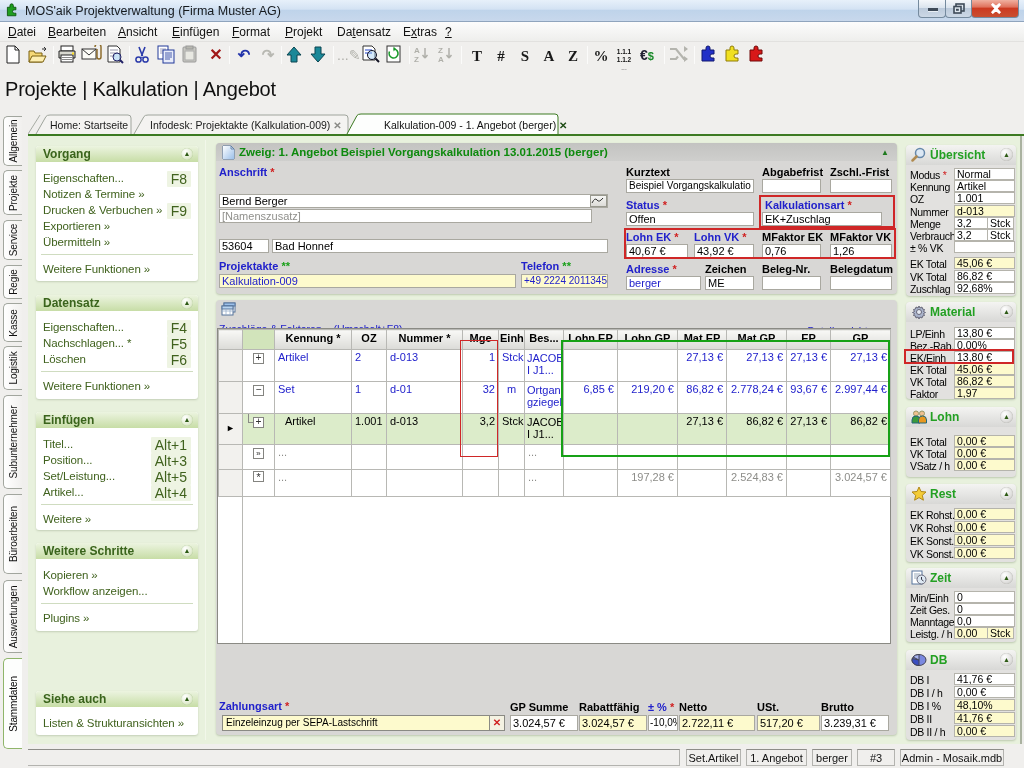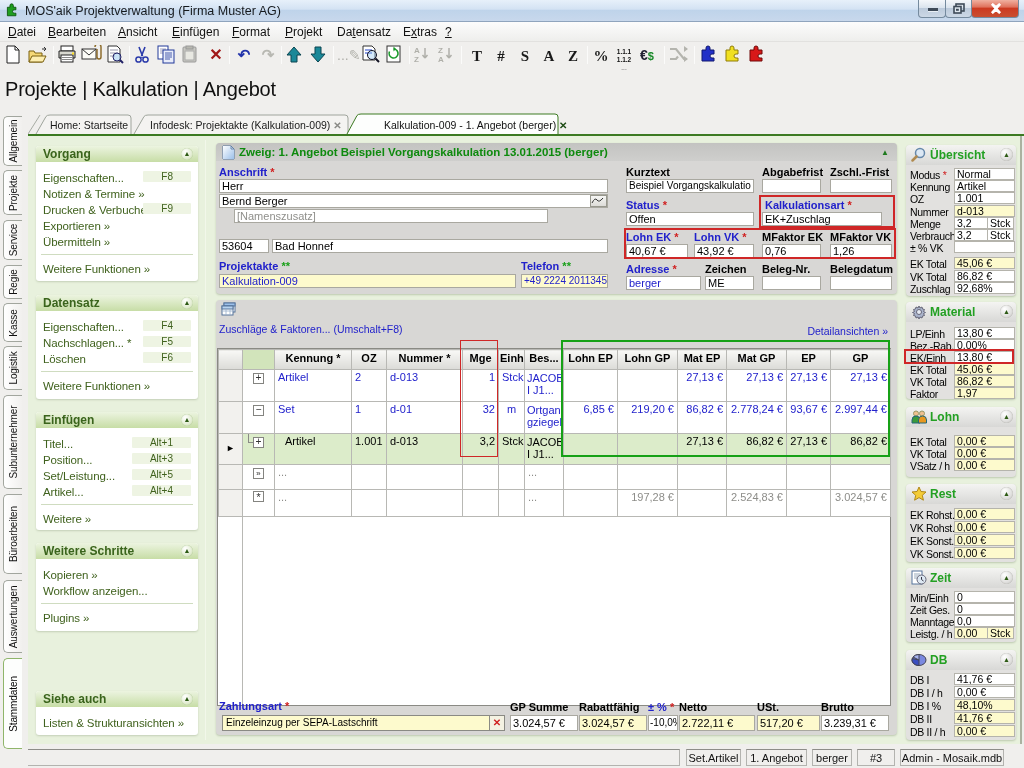--- a/index.html
+++ b/index.html
@@ -29,21 +29,21 @@
 #vstrip{left:0;top:113px;width:28px;height:655px;background:#f0efed;z-index:3}
 #vdiv{left:27px;top:136px;width:1px;height:608px;background:#a9ada7;border-right:1px solid #fdfdfc}
 .vtab{position:absolute;left:3px;width:19px;background:linear-gradient(90deg,#ffffff,#f1f0ee);border:1px solid #a2a69e;border-right:none;border-radius:5px 0 0 5px;font-size:10px;color:#111}
 .vtab i{position:absolute;left:50%;top:50%;transform:translate(-50%,-50%) rotate(-90deg);font-style:normal;white-space:nowrap;letter-spacing:-0.1px}
 .vact{border-color:#8fb56a;background:#fdfefd;color:#000}
 
 .lcard{position:absolute;left:7px;width:162px;background:#fff;border-radius:3px;box-shadow:0 1px 2px rgba(90,110,70,.25)}
 .lhead{position:absolute;left:0;top:0;width:162px;height:16px;background:linear-gradient(#ecf4e0,#c7dda6);border-radius:3px 3px 0 0;font-size:12px;font-weight:bold;color:#3a641c;padding:1px 0 0 7px}
 .lbtn{position:absolute;right:5px;top:2px;width:12px;height:12px;border-radius:50%;background:radial-gradient(circle at 35% 30%,#ffffff,#cfe0b4);box-shadow:inset 0 0 1px #9ab87a;font-size:7px;color:#2d5a14;text-align:center;line-height:12px}
 .li{position:absolute;left:7px;font-size:11.5px;letter-spacing:-0.1px;color:#40621e;white-space:nowrap}
-.lk{position:absolute;font-size:10px;color:#40621e;background:#eef4e3;padding:0 18px;border-radius:1px}
+.lk{position:absolute;font-size:14px;color:#40621e;background:#eef4e3;padding:0 4px;border-radius:1px}
 .lsep{position:absolute;left:5px;width:152px;height:1px;background:#cfdcc0}
 
 .gcard{position:absolute;background:#d8d7d5;border-radius:4px;box-shadow:0 1px 2px rgba(90,110,70,.3)}
 .ghead{position:absolute;left:0;top:0;right:0;height:18px;background:linear-gradient(#c3c3c1,#cfcfcd);border-radius:4px 4px 0 0}
 .ghead b{position:absolute;left:23px;top:3px;font-size:11.5px;color:#0e8a0e;white-space:nowrap}
 .lbl{position:absolute;font-size:11px;font-weight:bold;color:#2121cb;white-space:nowrap}
 .bk{color:#000}
 .fld{position:absolute;height:14px;background:#fff;border:1px solid #a9a8a0;font-size:11px;line-height:12px;color:#000;padding:0 2px;white-space:nowrap;overflow:hidden}
 .yw{background:#fdfacd}
 .bl{color:#2121cb}
@@ -362,28 +362,27 @@
       <defs>
         <linearGradient id="dg" x1="0" y1="0" x2="1" y2="1">
           <stop offset="0" stop-color="#fdfeff"></stop>
           <stop offset="1" stop-color="#9cc0ea"></stop>
         </linearGradient>
       </defs>
       <path d="M9 1v3h3z" fill="#d8e6f4" stroke="#56749c" stroke-width=".8"></path>
     </svg>
   <span class="abs" style="right:8px;top:5px;font-size:8px;color:#1e7a1e">▲</span>
   <span class="lbl" style="left:3px;top:23px">Anschrift <i class="rs">*</i></span>
-  <div class="fld" style="left:3px;top:36px;width:389px">Herr</div>
   <div class="fld" style="left:3px;top:51px;width:389px">Bernd Berger</div>
   <div class="abs" style="left:374px;top:52px;width:17px;height:12px;background:linear-gradient(#f6f6f4,#dddcd8);border:1px solid #98988e;text-align:center">
       <svg width="13" height="9" viewBox="0 0 13 9">
         <path d="M1 7 Q4 1 6 4 T12 2" fill="none" stroke="#333" stroke-width="1"></path>
       </svg>
     </div>
-  <div class="fld" style="left:18px;top:66px;width:314px;color:#8f8f8b">[Namenszusatz]</div>
+  <div class="fld" style="left:3px;top:66px;width:373px;color:#8f8f8b">[Namenszusatz]</div>
   <div class="fld" style="left:3px;top:96px;width:50px">53604</div>
   <div class="fld" style="left:56px;top:96px;width:336px">Bad Honnef</div>
   <span class="lbl" style="left:3px;top:117px">Projektakte <i class="gs">**</i></span>
   <div class="fld yw bl" style="left:3px;top:131px;width:297px">Kalkulation-009</div>
   <span class="lbl" style="left:305px;top:117px">Telefon <i class="gs">**</i></span>
   <div class="fld yw bl" style="left:305px;top:131px;width:87px;font-size:10px">+49 2224 2011345</div>
   <span class="lbl bk" style="left:410px;top:23px">Kurztext</span>
   <div class="fld" style="left:410px;top:36px;width:128px;font-size:10px">Beispiel Vorgangskalkulatio</div>
   <span class="lbl bk" style="left:546px;top:23px">Abgabefrist</span>
   <div class="fld" style="left:546px;top:36px;width:59px"></div>
@@ -415,21 +414,21 @@
 <div class="gcard" id="pos" style="left:216px;top:300px;width:681px;height:435px">
   <svg class="abs" style="left:5px;top:2px" width="15" height="14" viewBox="0 0 15 14">
       <rect x="3" y="1" width="11" height="9" fill="#fff" stroke="#56749c"></rect>
       <rect x="3" y="1" width="11" height="3" fill="#9cc0ea" stroke="#56749c"></rect>
       <rect x="1" y="4" width="11" height="9" fill="#fff" stroke="#56749c"></rect>
       <rect x="1" y="4" width="11" height="3" fill="#b8d4f0" stroke="#56749c"></rect>
       <path d="M1 9h11M5 7v6M9 7v6" stroke="#9ab0cc" stroke-width=".8"></path>
     </svg>
   <span class="abs bl" style="left:3px;top:23px;font-size:10.5px">Zuschläge &amp; Faktoren... (Umschalt+F8)</span>
   <span class="abs bl" style="right:9px;top:25px;font-size:10.5px">Detailansichten »</span>
-  <div id="grid" style="top:48px;height:358px">
+  <div id="grid" style="top:28px;height:316px">
     <table id="ptab" width="672">
     <colgroup>
           <col style="width:24px">
           <col style="width:32px">
           <col style="width:77px">
           <col style="width:35px">
           <col style="width:76px">
           <col style="width:36px">
           <col style="width:26px">
           <col style="width:39px">

